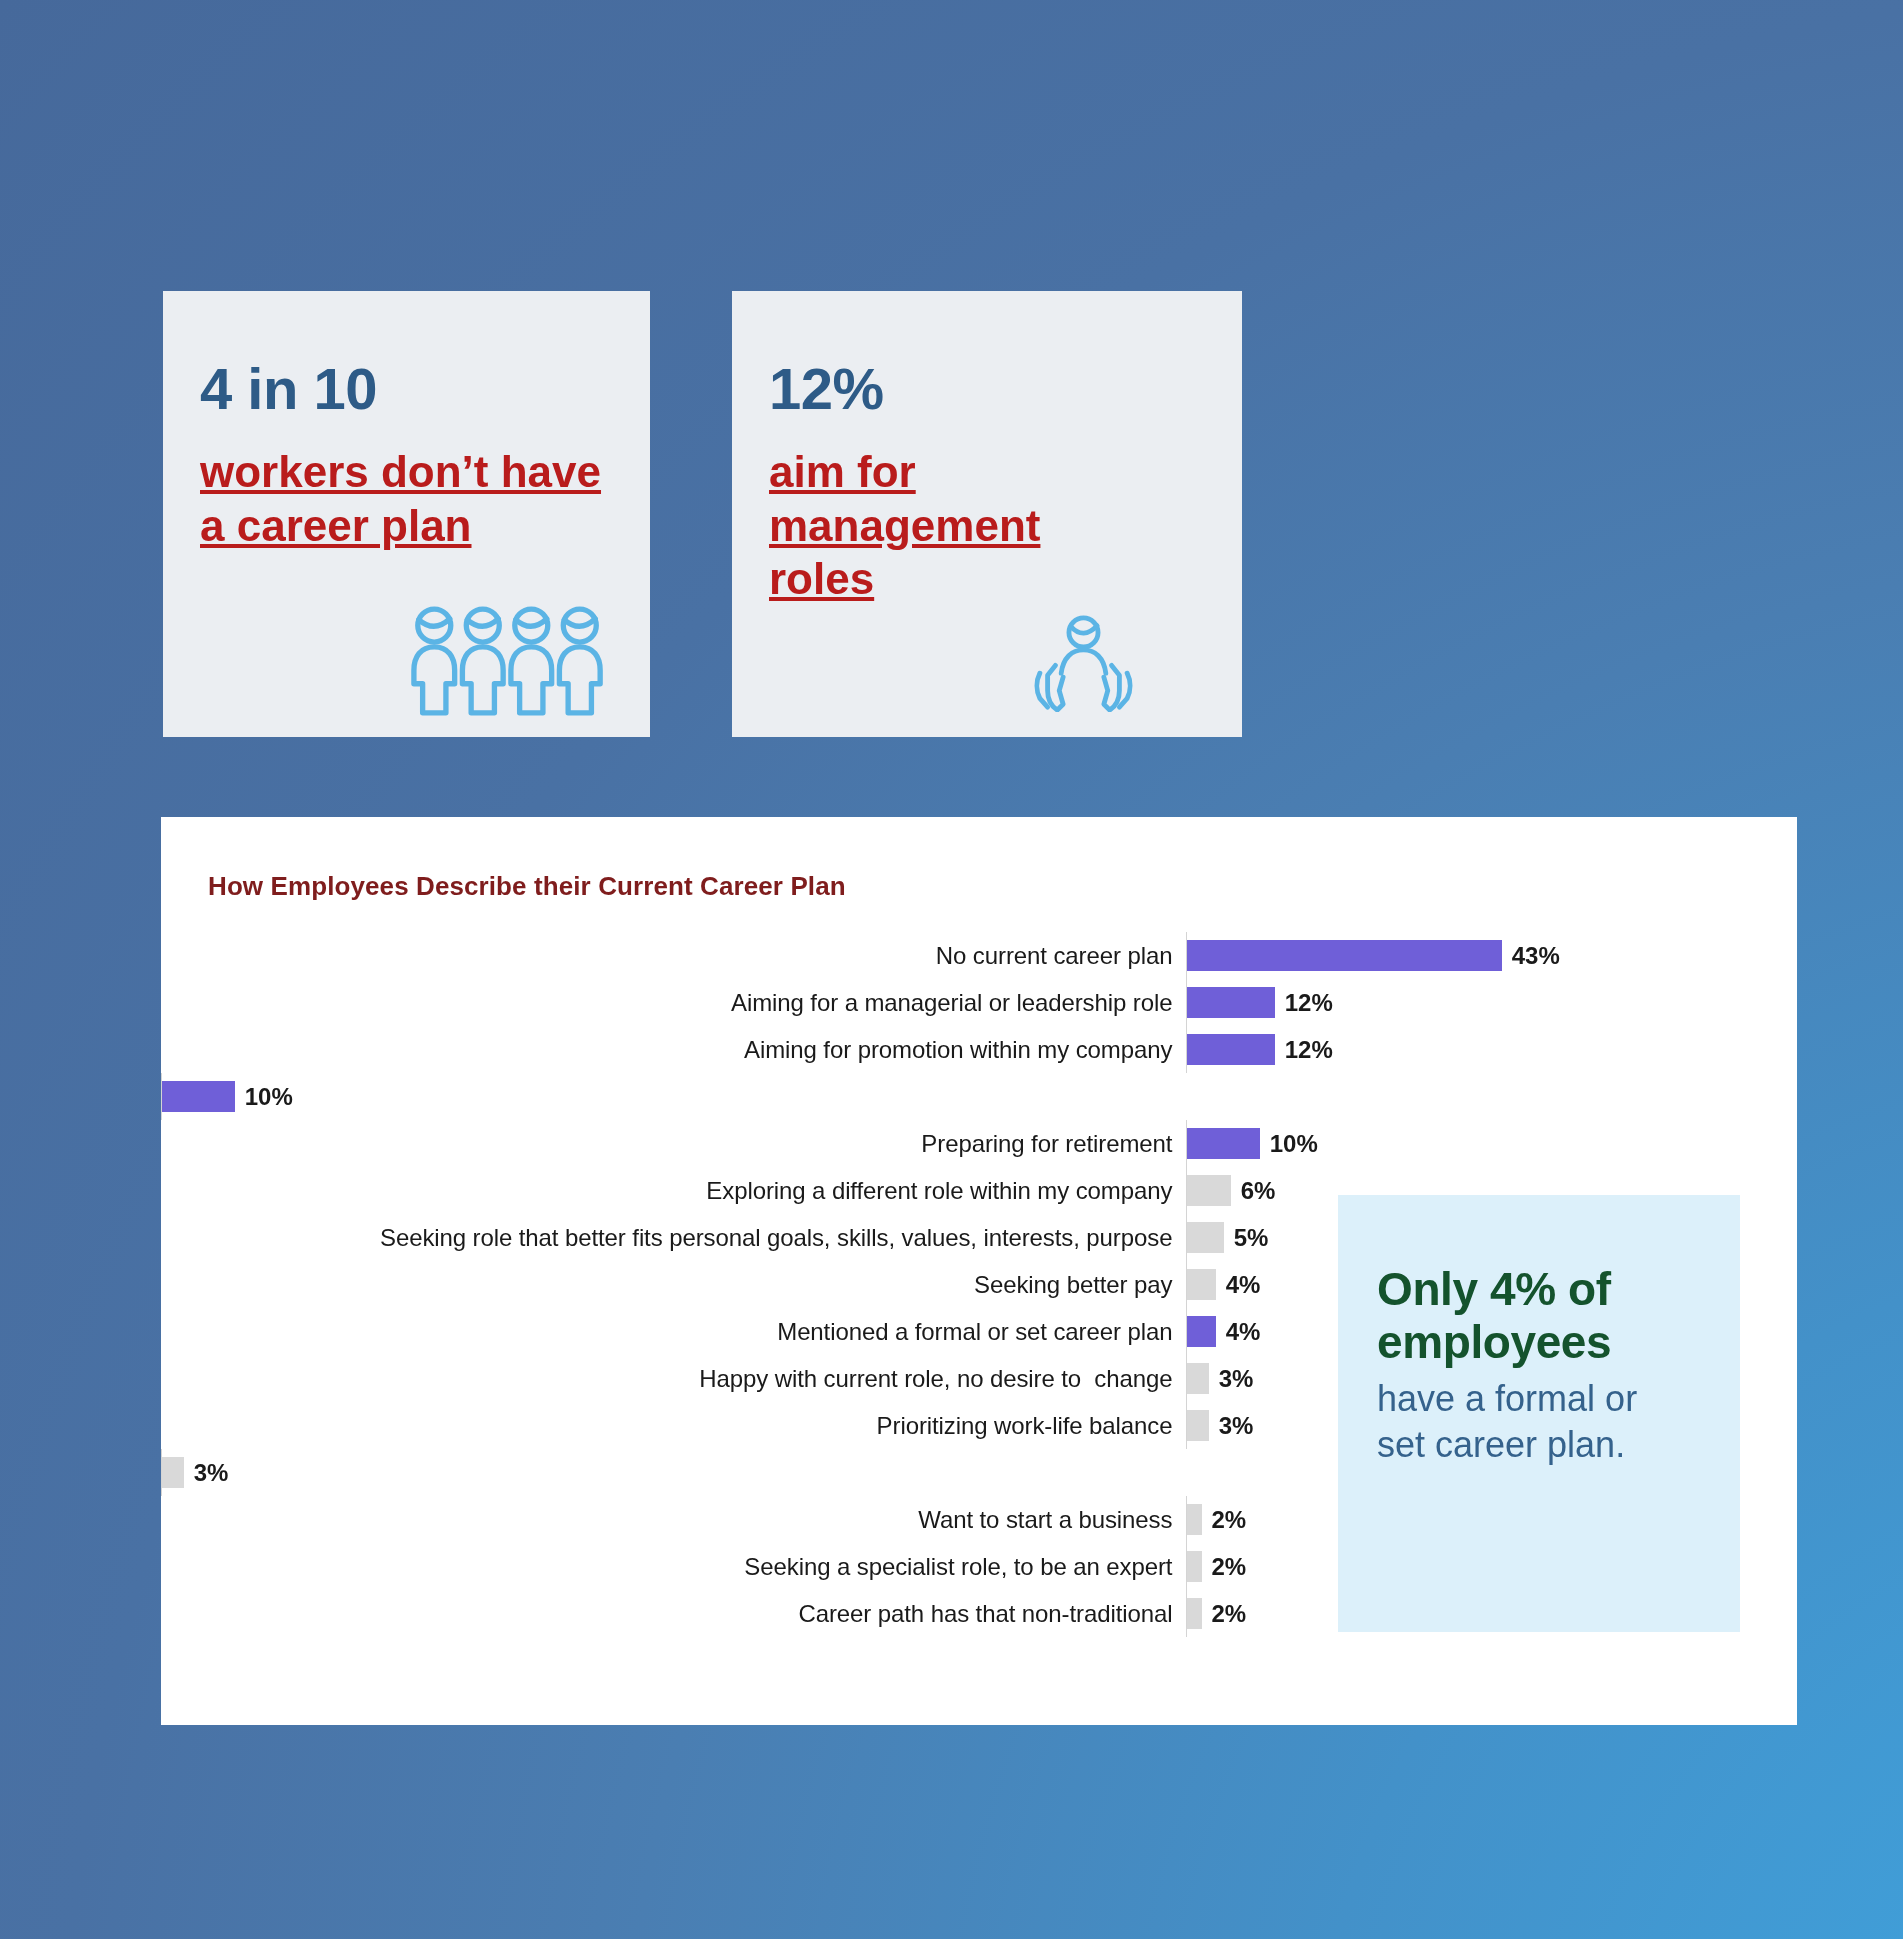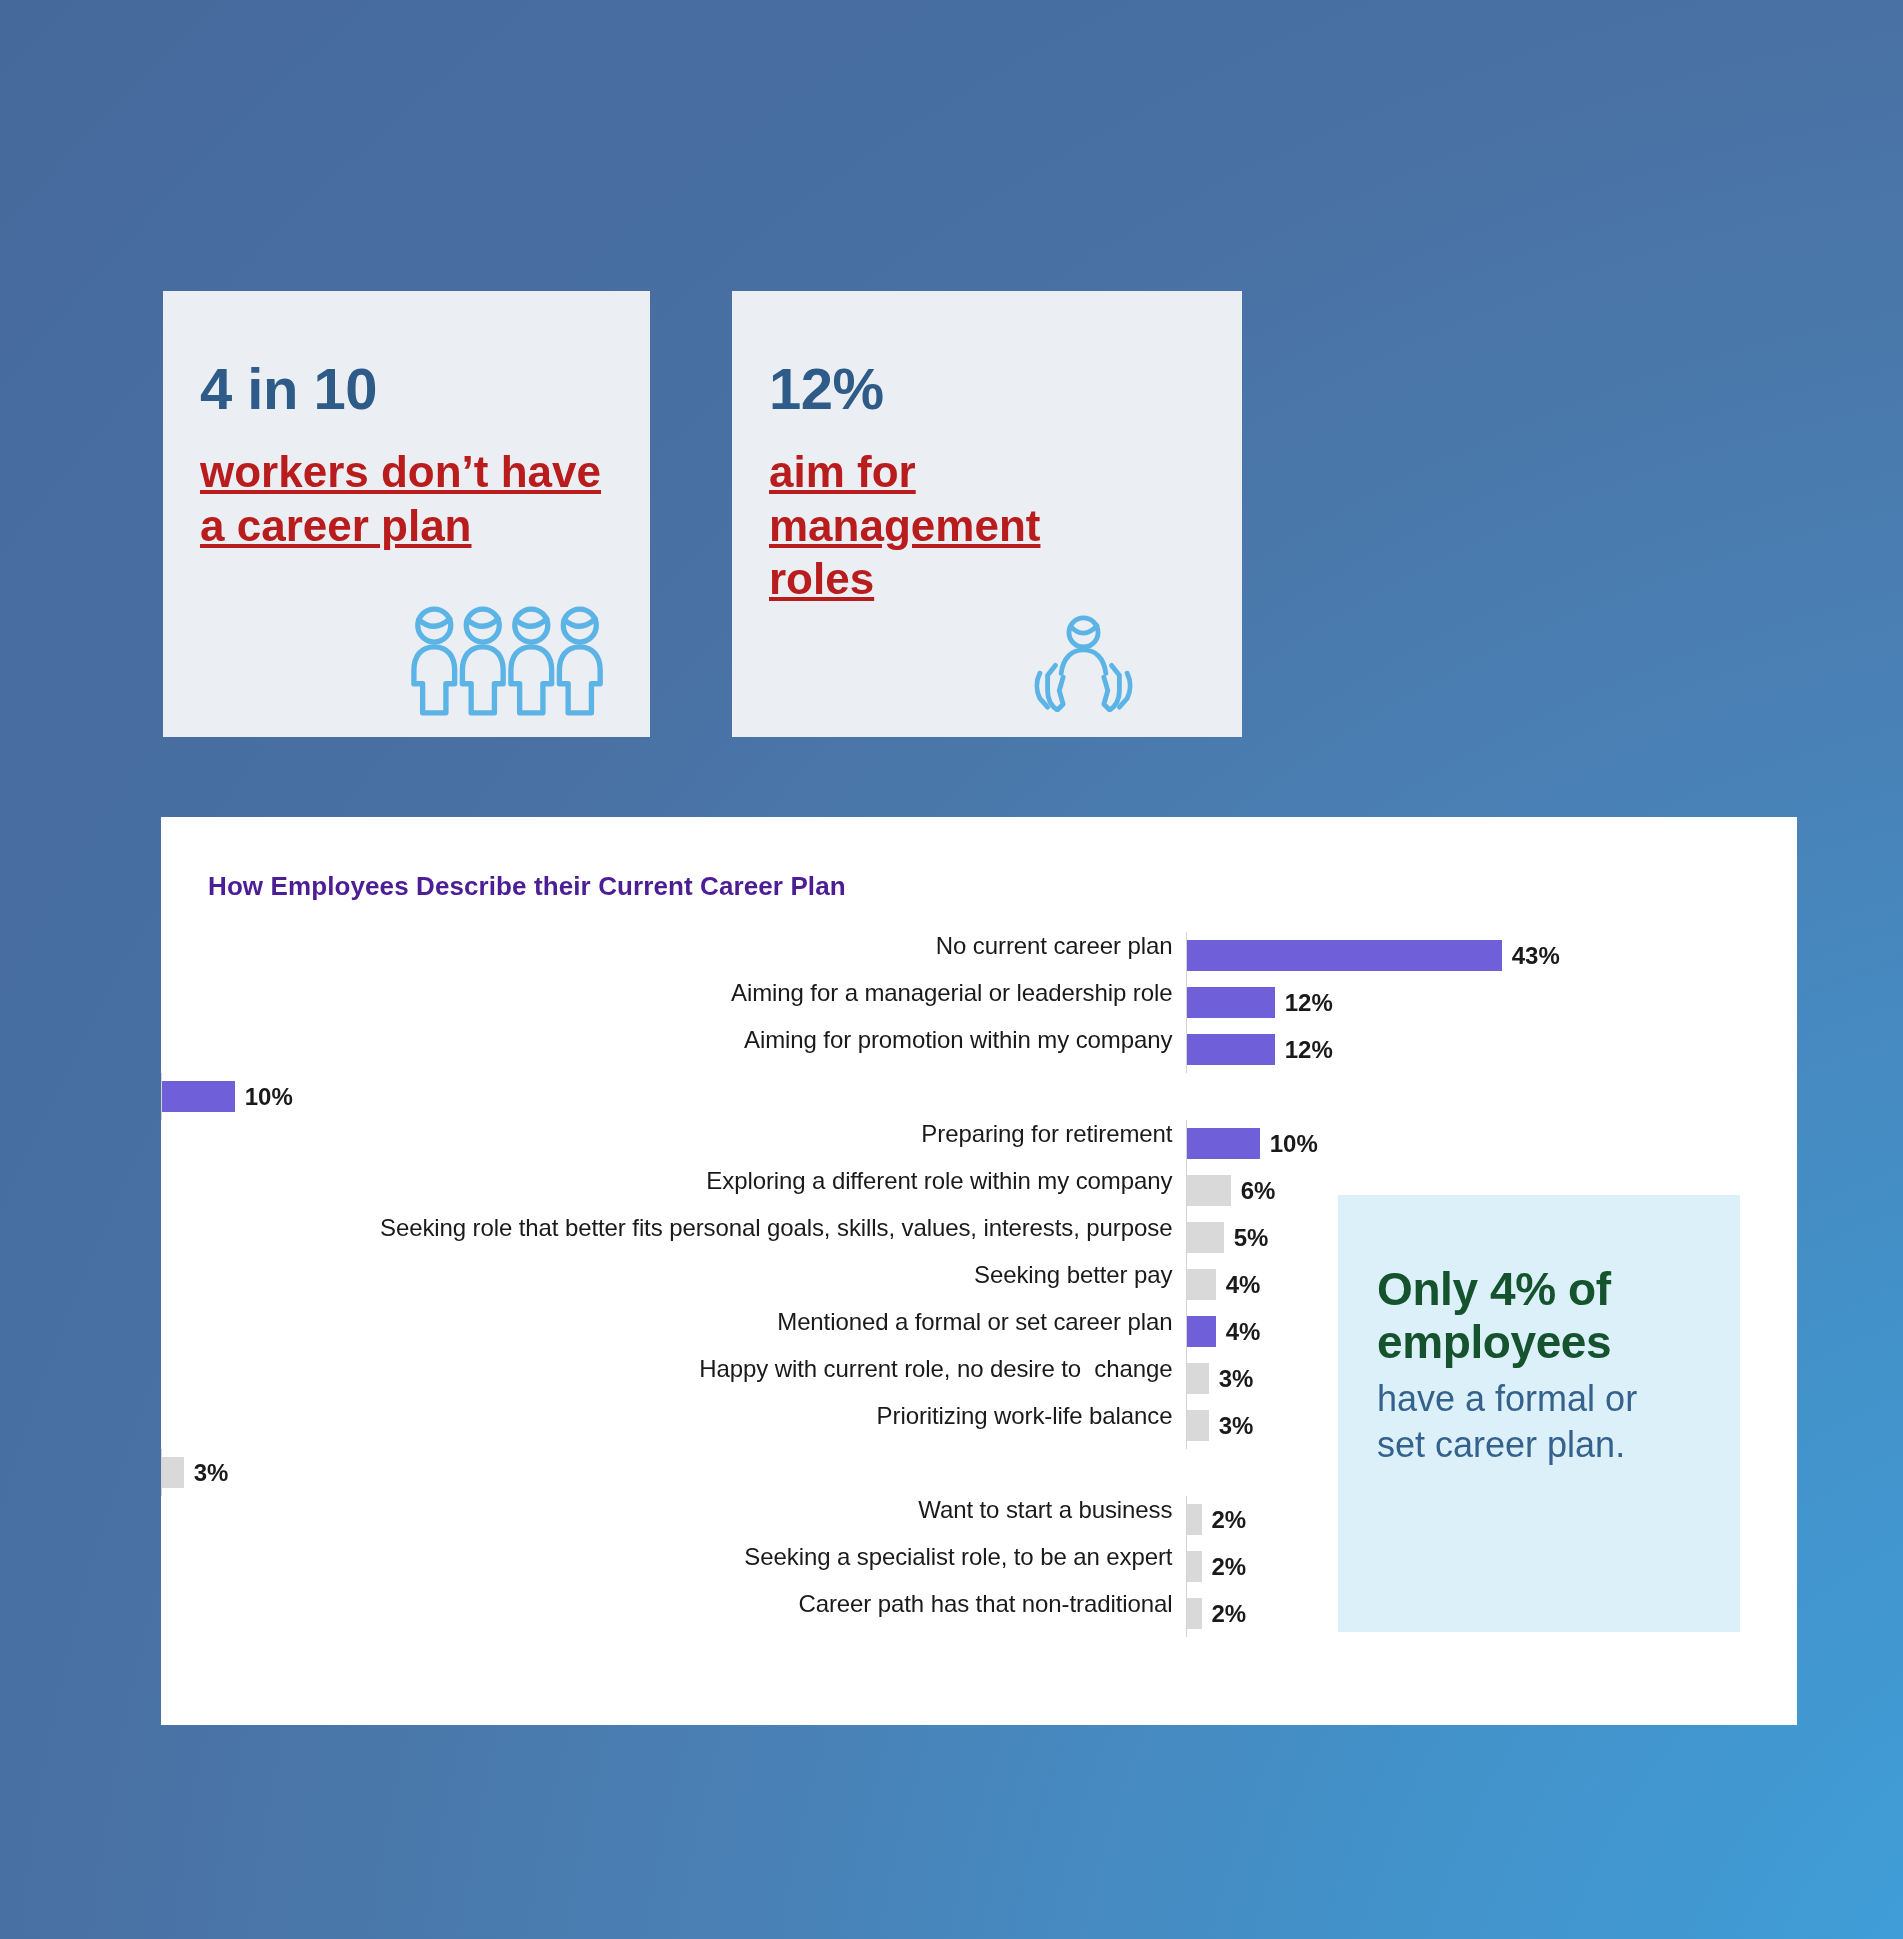--- a/index.html
+++ b/index.html
@@ -74,33 +74,34 @@
     height: 908px;
     background: #FFFFFF;
   }
 
   .chart-title {
     position: absolute;
     left: 47px;
     top: 54px;
     font-size: 26px;
     font-weight: bold;
-    color: #4c1d95;
+    color: #7f1d1d;
     letter-spacing: 0.1px;
   }
 
   .chart-body {
     position: absolute;
     left: 0;
     top: 115px;
     width: 100%;
   }
 
   .bar-row {
     display: flex;
+    align-items: center;
     height: 47px;
   }
 
   .bar-label {
     width: 1025px;
     text-align: right;
     padding-right: 13.6px;
     font-size: 24px;
     color: #1A1A1A;
     white-space: pre;

